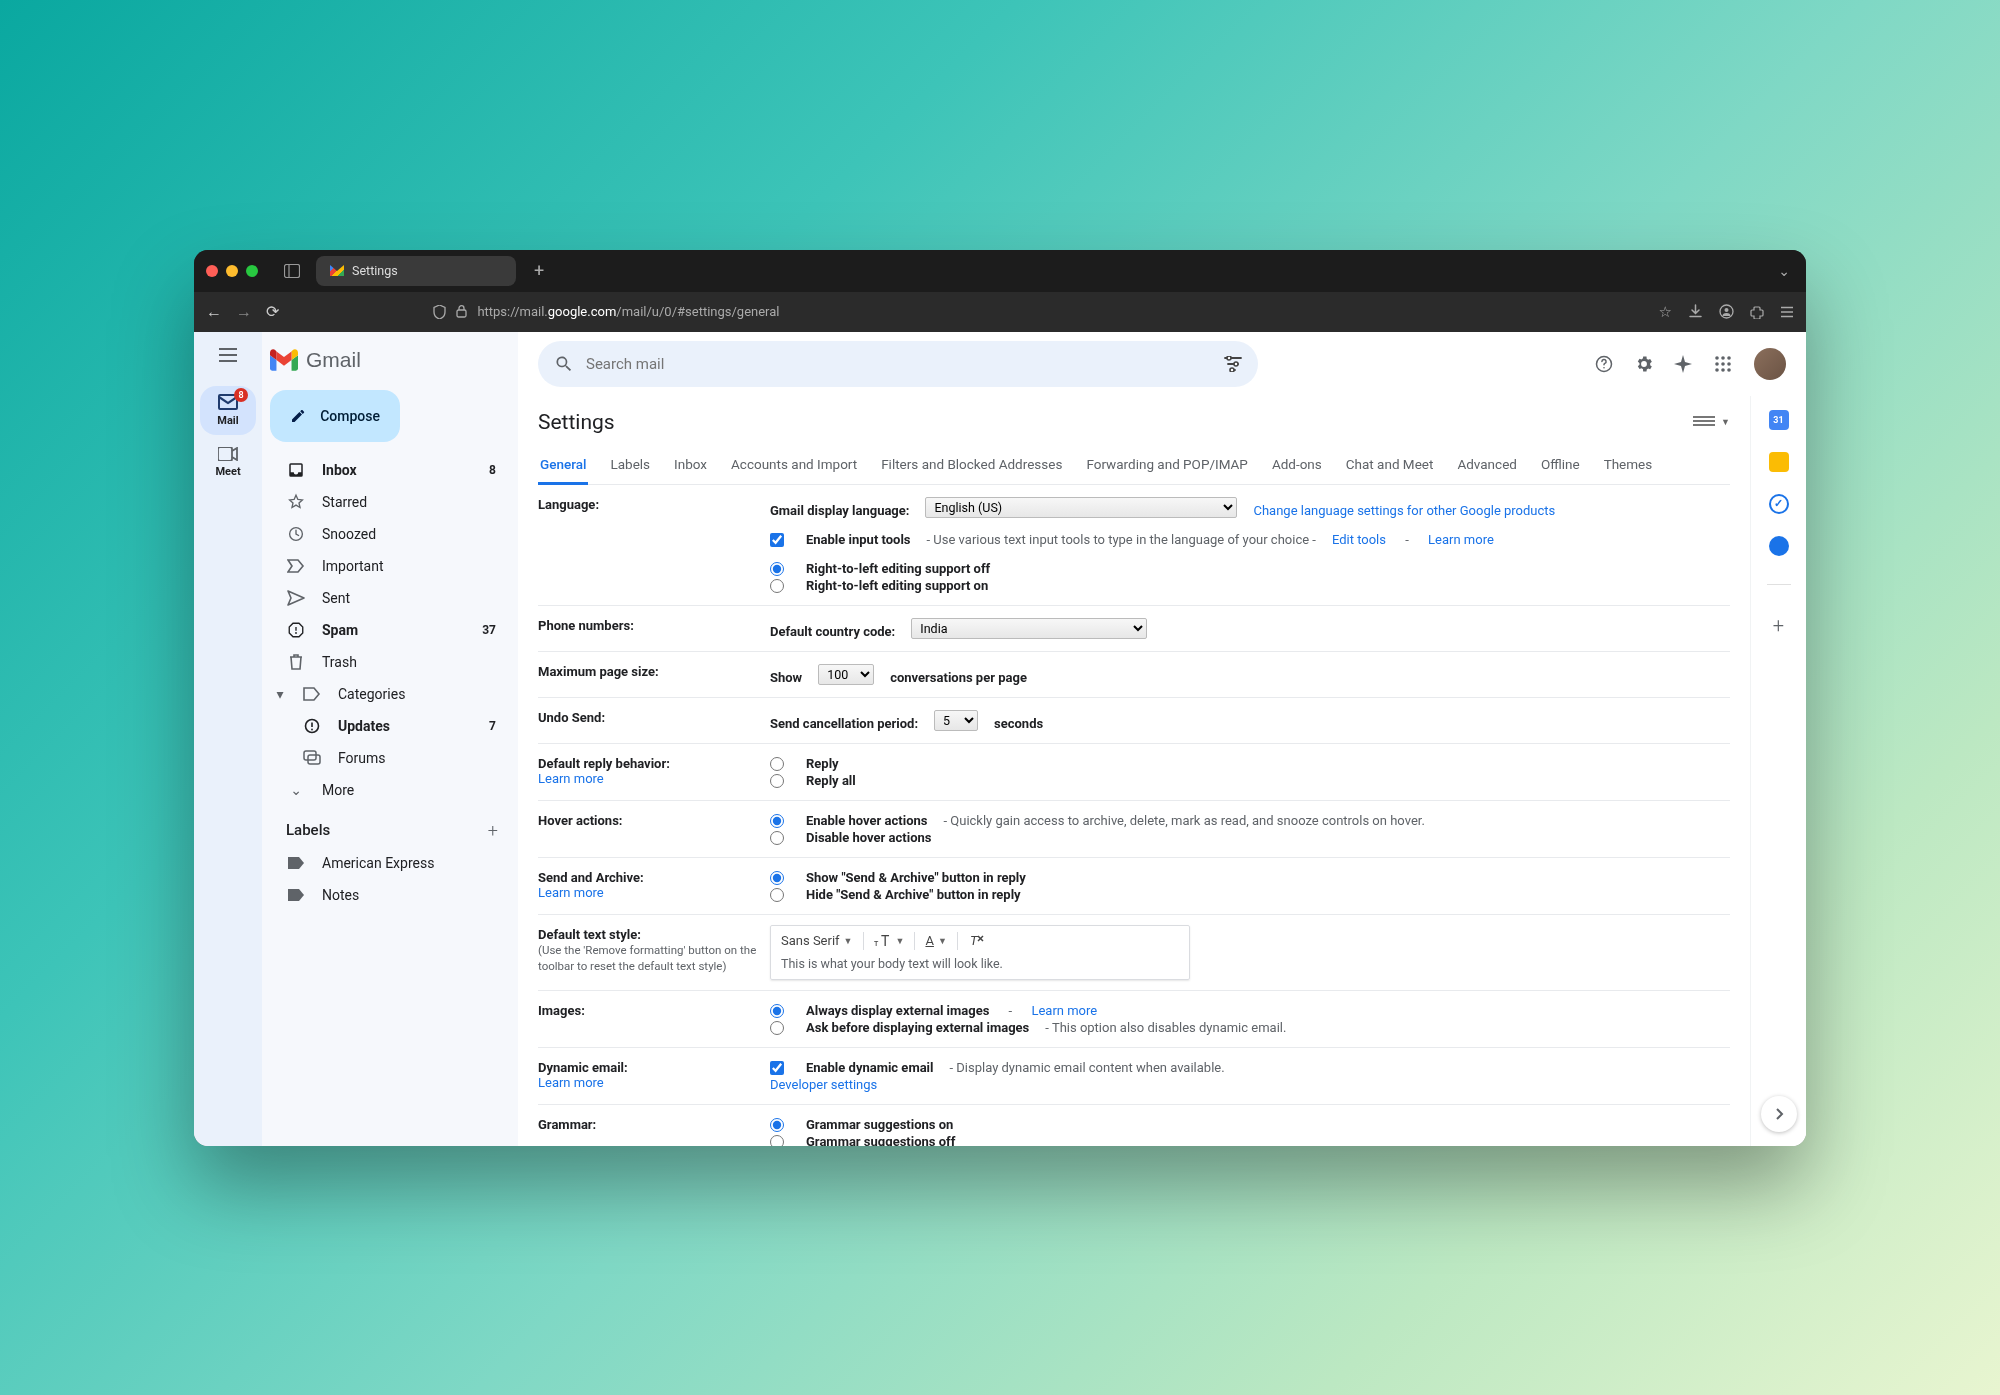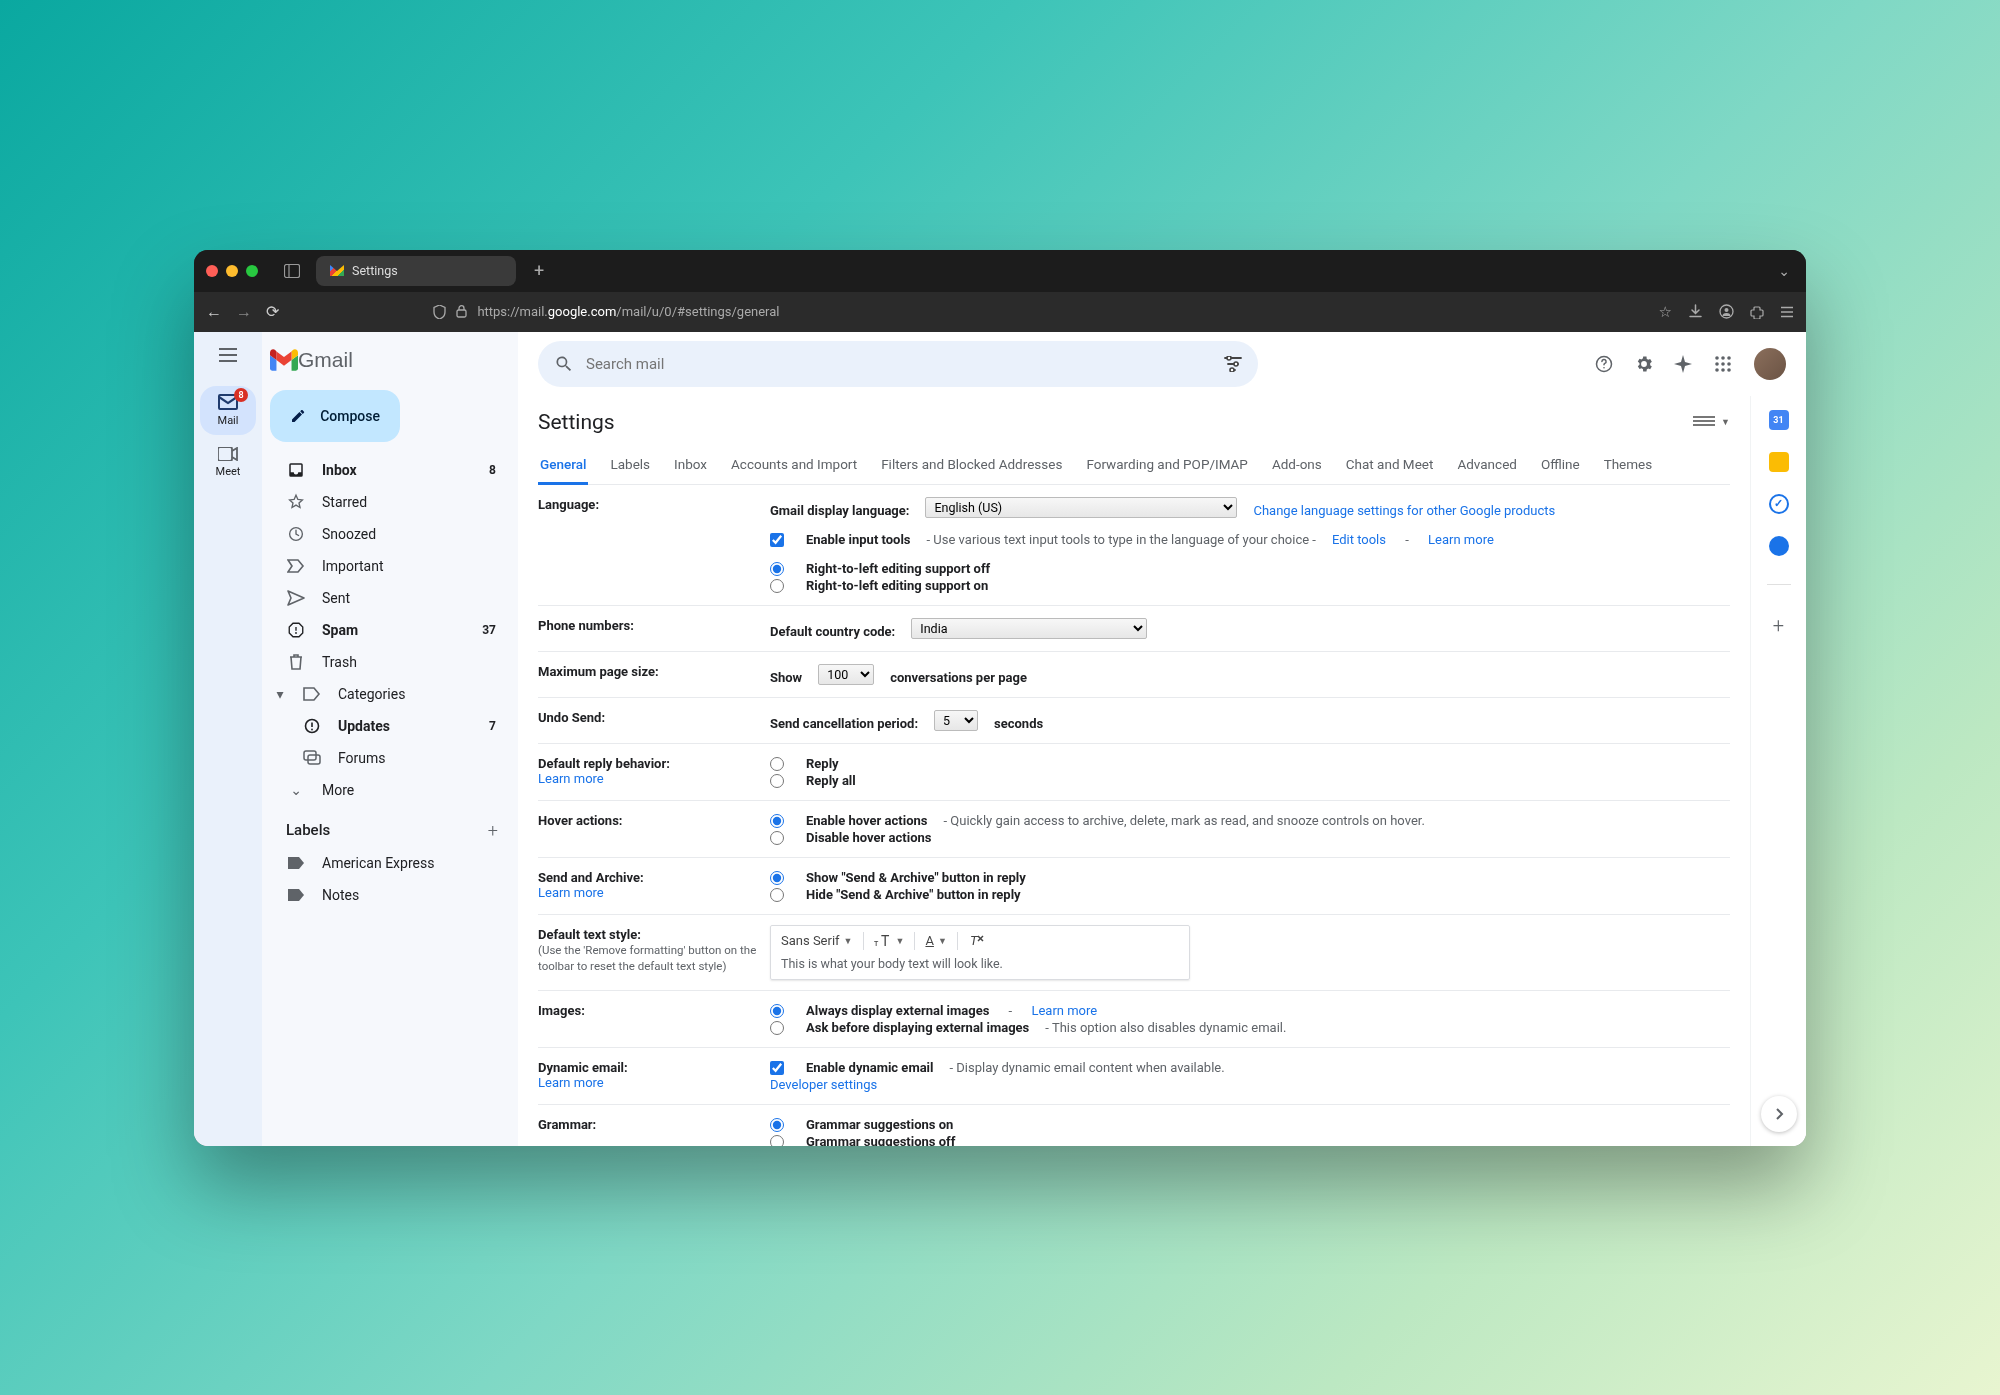--- a/index.html
+++ b/index.html
@@ -74,26 +74,26 @@
     }
     .rail-hamburger { color:#5f6368; font-size:20px; margin-bottom:20px; cursor:pointer;}
     .rail-item { display:flex; flex-direction:column; align-items:center; gap:4px; padding:8px 0; width:56px; border-radius:16px; position:relative; cursor:pointer;}
     .rail-item.active { background:#d3e3fd; }
     .mail-icon-svg { fill:#1f3b6e; }
     .rail-badge {
       position:absolute; top:2px; right:8px; background:#d93025; color:#fff;
       font-size:9px; min-width:14px; height:14px; border-radius:7px;
       display:flex; align-items:center; justify-content:center; font-weight:600;
     }
-    .rail-label { font-size:11px; color:#202124; font-weight:400; }
+    .rail-label { font-size:11px; color:#202124; font-weight:700; }
     
     .sidebar {
       width: 256px; background:#f6f8fc; padding-top:10px; display:flex; flex-direction:column;
     }
-    .gmail-brand { display:flex; align-items:center; padding:6px 8px 14px 8px; }
+    .gmail-brand { display:flex; align-items:center; gap:8px; padding:6px 8px 14px 8px; }
     .gmail-logo { width:28px; height:22px; }
     .gmail-text { font-size:21px; color:#5f6368; font-family: 'Product Sans', Arial; }
     .compose-btn {
       margin:4px 8px 12px 8px; background:#c2e7ff; color:#001d35;
       height:52px; border-radius:16px; display:flex; align-items:center; gap:14px;
       padding:0 20px; font-size:14px; font-weight:500; cursor:pointer; width:130px;
     }
     .nav-list { display:flex; flex-direction:column; }
     .nav-item {
       display:flex; align-items:center; gap:16px; height:32px;

